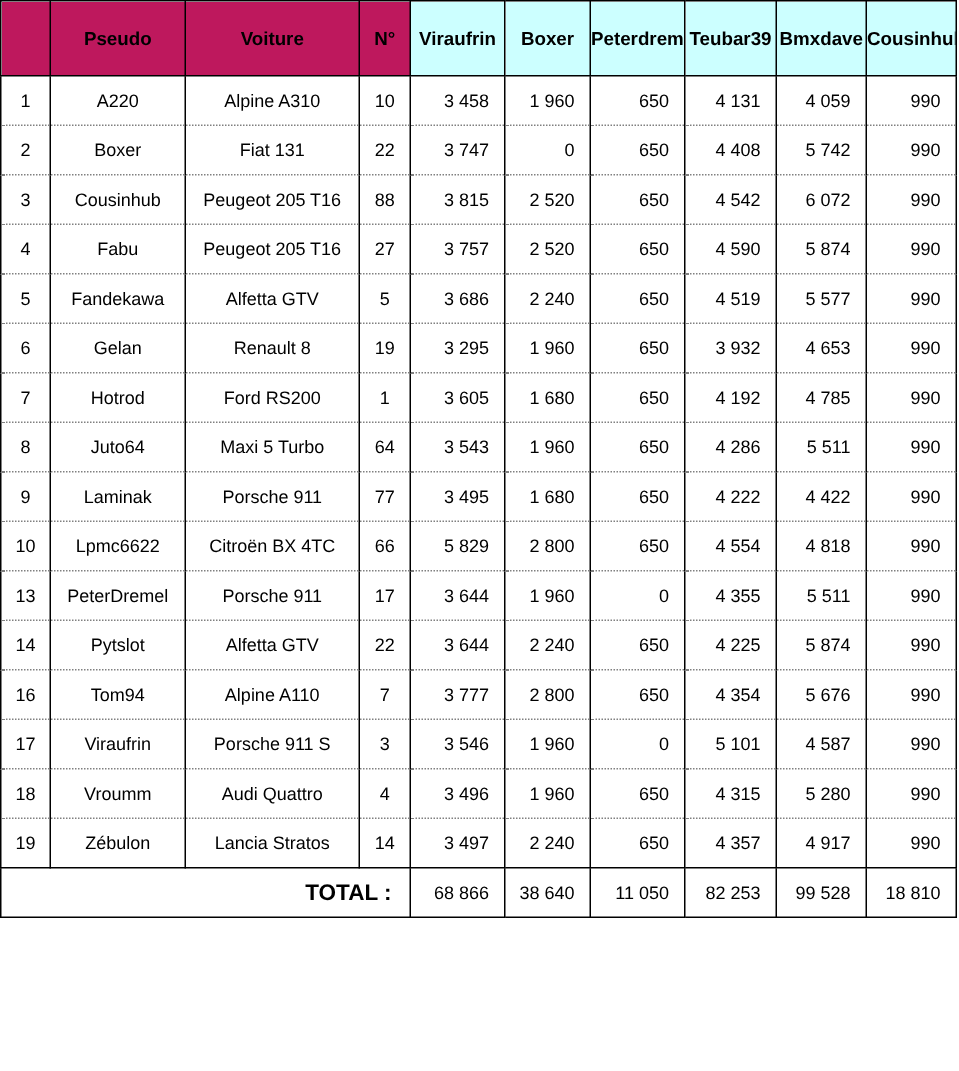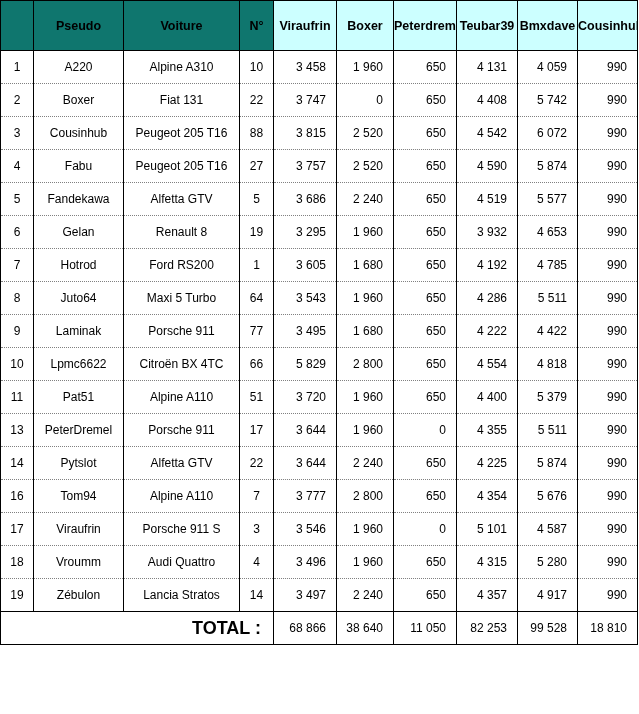--- a/index.html
+++ b/index.html
@@ -26,21 +26,21 @@
     overflow: hidden;
     text-align: center;
     vertical-align: middle;
   }
   thead th {
     border: 1px solid #000;
     font-weight: bold;
     height: 50px;
     font-size: 12.5px;
   }
-  .pink { background: #0f766e; }
+  .pink { background: #be185d; }
   .cyan { background: #ccffff; }
   tbody td {
     border-left: 1px solid #000;
     border-right: 1px solid #000;
     border-top: 1px dotted #808080;
     border-bottom: 1px dotted #808080;
     height: 33px;
   }
   tbody tr:first-child td { border-top: 1px solid #000; }
   tbody tr:last-child td { border-bottom: 1px solid #000; }
@@ -54,21 +54,21 @@
   }
   tfoot td {
     border: 1px solid #000;
     height: 33px;
     background: #ffffff;
   }
   tfoot td.total-label {
     text-align: right;
     font-weight: bold;
     padding-right: 12px;
-    font-size: 18px;
+    font-size: 15px;
   }
 </style>
 </head>
 <body>
 
 <div class="page">
   <table class="score-table">
     <colgroup>
       <col style="width:33px">
         <col style="width:90px">
@@ -210,32 +210,20 @@
     <td>Citroën BX 4TC</td>
     <td>66</td>
     <td class="num">5 829</td>
     <td class="num">2 800</td>
     <td class="num">650</td>
     <td class="num">4 554</td>
     <td class="num">4 818</td>
     <td class="num">990</td>
   </tr>
         <tr>
-    <td>11</td>
-    <td class="pseudo">Pat51</td>
-    <td>Alpine A110</td>
-    <td>51</td>
-    <td class="num">3 720</td>
-    <td class="num">1 960</td>
-    <td class="num">650</td>
-    <td class="num">4 400</td>
-    <td class="num">5 379</td>
-    <td class="num">990</td>
-  </tr>
-        <tr>
     <td>13</td>
     <td class="pseudo">PeterDremel</td>
     <td>Porsche 911</td>
     <td>17</td>
     <td class="num">3 644</td>
     <td class="num">1 960</td>
     <td class="num">0</td>
     <td class="num">4 355</td>
     <td class="num">5 511</td>
     <td class="num">990</td>

